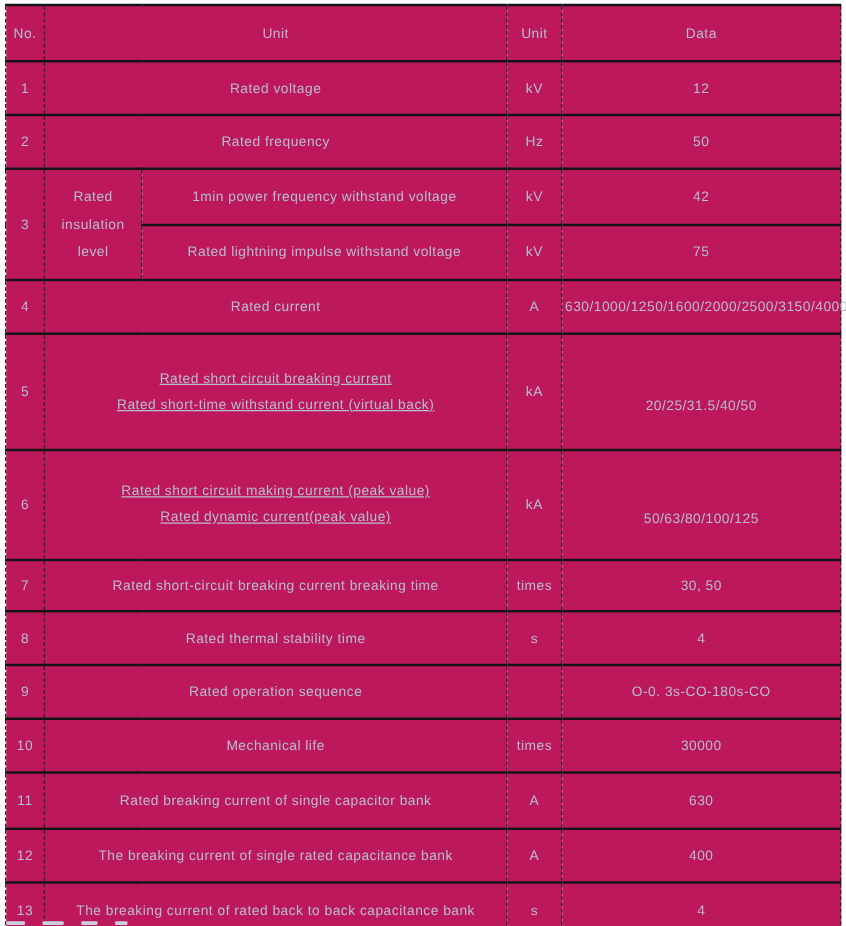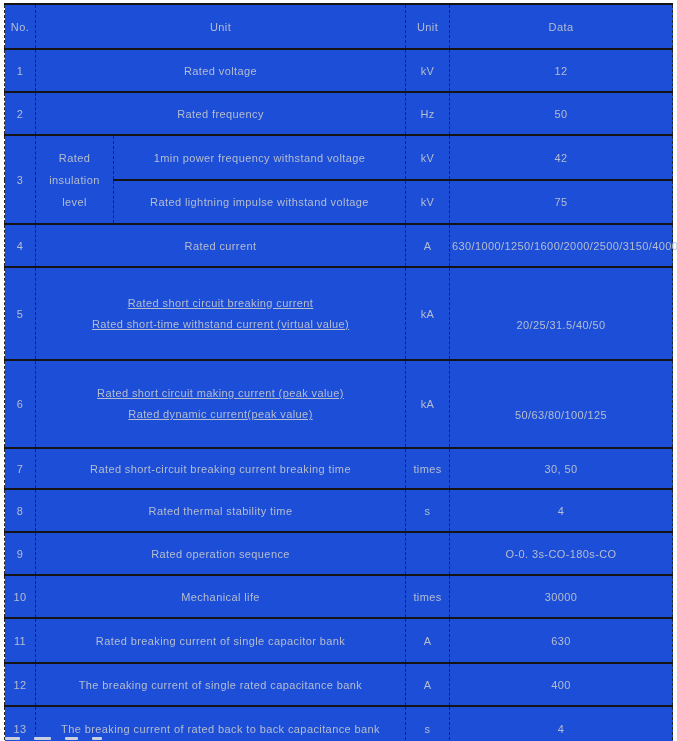--- a/index.html
+++ b/index.html
@@ -19,21 +19,21 @@
   table.specs {
     border-collapse: collapse;
     table-layout: fixed;
     width: 668px;
   }
   table.specs td, table.specs th {
     border-left: 1px dashed #262626;
     border-right: 1px dashed #262626;
     border-top: 2px solid #141414;
     border-bottom: 2px solid #141414;
-    background: #1d4ed8;
+    background: #be185d;
     color: #b5bdcf;
     font-size: 11px;
     font-weight: normal;
     letter-spacing: 0.4px;
     text-align: center;
     vertical-align: middle;
     padding: 0 2px;
     overflow: visible;
     white-space: normal;
   }
@@ -124,21 +124,21 @@
       <td>4</td>
       <td colspan="2">Rated current</td>
       <td>A</td>
       <td class="nowrap">630/1000/1250/1600/2000/2500/3150/4000</td>
     </tr>
 
     <tr class="h-tall5">
       <td>5</td>
       <td colspan="2" class="item-lines">
         <div>Rated short circuit breaking current</div>
-        <div>Rated short-time withstand current (virtual value)</div>
+        <div>Rated short-time withstand current (virtual back)</div>
       </td>
       <td>kA</td>
       <td class="data-low">20/25/31.5/40/50</td>
     </tr>
 
     <tr class="h-tall6">
       <td>6</td>
       <td colspan="2" class="item-lines">
         <div>Rated short circuit making current (peak value)</div>
         <div>Rated dynamic current(peak value)</div>

